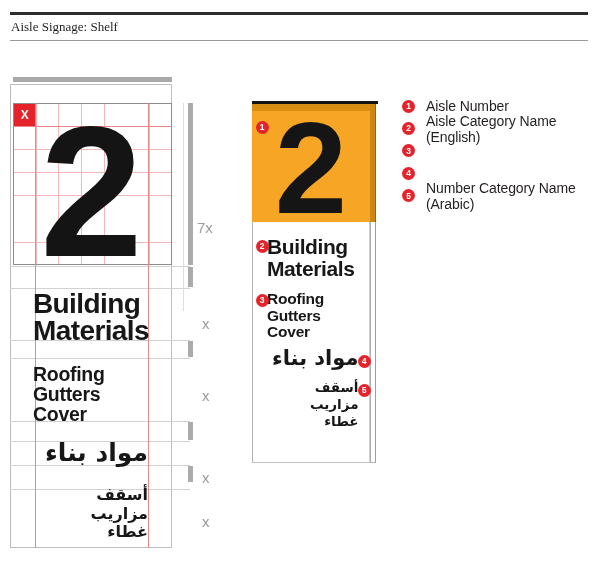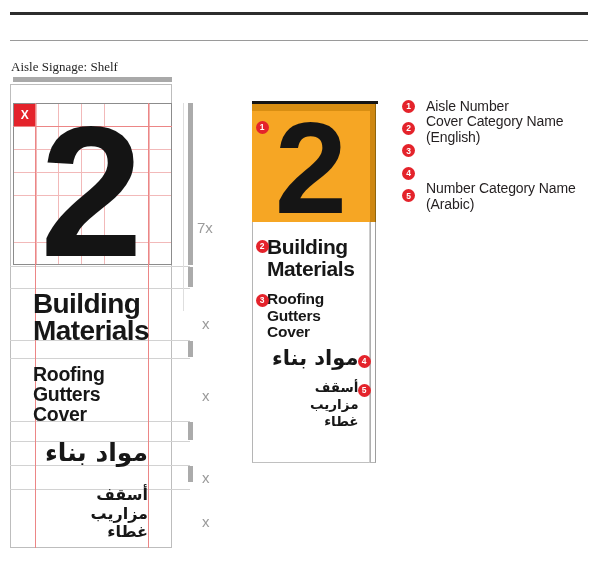--- a/index.html
+++ b/index.html
@@ -7,21 +7,21 @@
   .canvas {
     position: relative;
     width: 600px; height: 581px;
     background: #fff;
     font-family: "Liberation Sans", sans-serif;
     overflow: hidden;
   }
   
   .rule-thick { position:absolute; left:10px; top:12px; width:578px; height:3px; background:#2d2d2d; }
   .rule-thin  { position:absolute; left:10px; top:40px; width:578px; height:1px; background:#9a9a9a; }
-  .doc-title  { position:absolute; left:11px; top:19px; font-family:"Liberation Serif", serif; font-size:13px; color:#1f1f1f;margin-top:40px; }
+  .doc-title  { position:absolute; left:11px; top:19px; font-family:"Liberation Serif", serif; font-size:13px; color:#1f1f1f; }
 
   
   .wf-topbar   { position:absolute; left:13px; top:77px;  width:159px; height:5px; background:#a9a9a9; }
   .wf-signbox  { position:absolute; left:10px; top:84px;  width:162px; height:464px; border:1px solid #bdbdbd; background:#fff; }
   .wf-grid     { position:absolute; left:13px; top:103px; width:159px; height:162px; border:1px solid #8c8c8c; background:#fff;
                  background-image:
                    repeating-linear-gradient(to right, transparent 0px, transparent 21.7px, #f2b9b9 21.7px, #f2b9b9 22.7px),
                    repeating-linear-gradient(to bottom, transparent 0px, transparent 22.1px, #f2b9b9 22.1px, #f2b9b9 23.1px); }
   .wf-xcell    { position:absolute; left:0; top:0; width:21.7px; height:22.1px; background:#e4232b; color:#fff;
                  display:flex; align-items:center; justify-content:center; font-size:12px; font-weight:700; }
@@ -164,21 +164,21 @@
     <div class="marker" style="left:105.5px; top:282.5px;">5</div>
   </div>
 
   <div class="legend">
     <div class="legend-item">
       <span class="legend-dot">1</span>
       <span class="legend-label">Aisle Number</span>
     </div>
     <div class="legend-item">
       <span class="legend-dot">2</span>
-      <span class="legend-label">Cover Category Name (English)</span>
+      <span class="legend-label">Aisle Category Name (English)</span>
     </div>
     <div class="legend-item">
       <span class="legend-dot">3</span>
     </div>
     <div class="legend-item">
       <span class="legend-dot">4</span>
     </div>
     <div class="legend-item">
       <span class="legend-dot">5</span>
       <span class="legend-label">Number Category Name (Arabic)</span>

